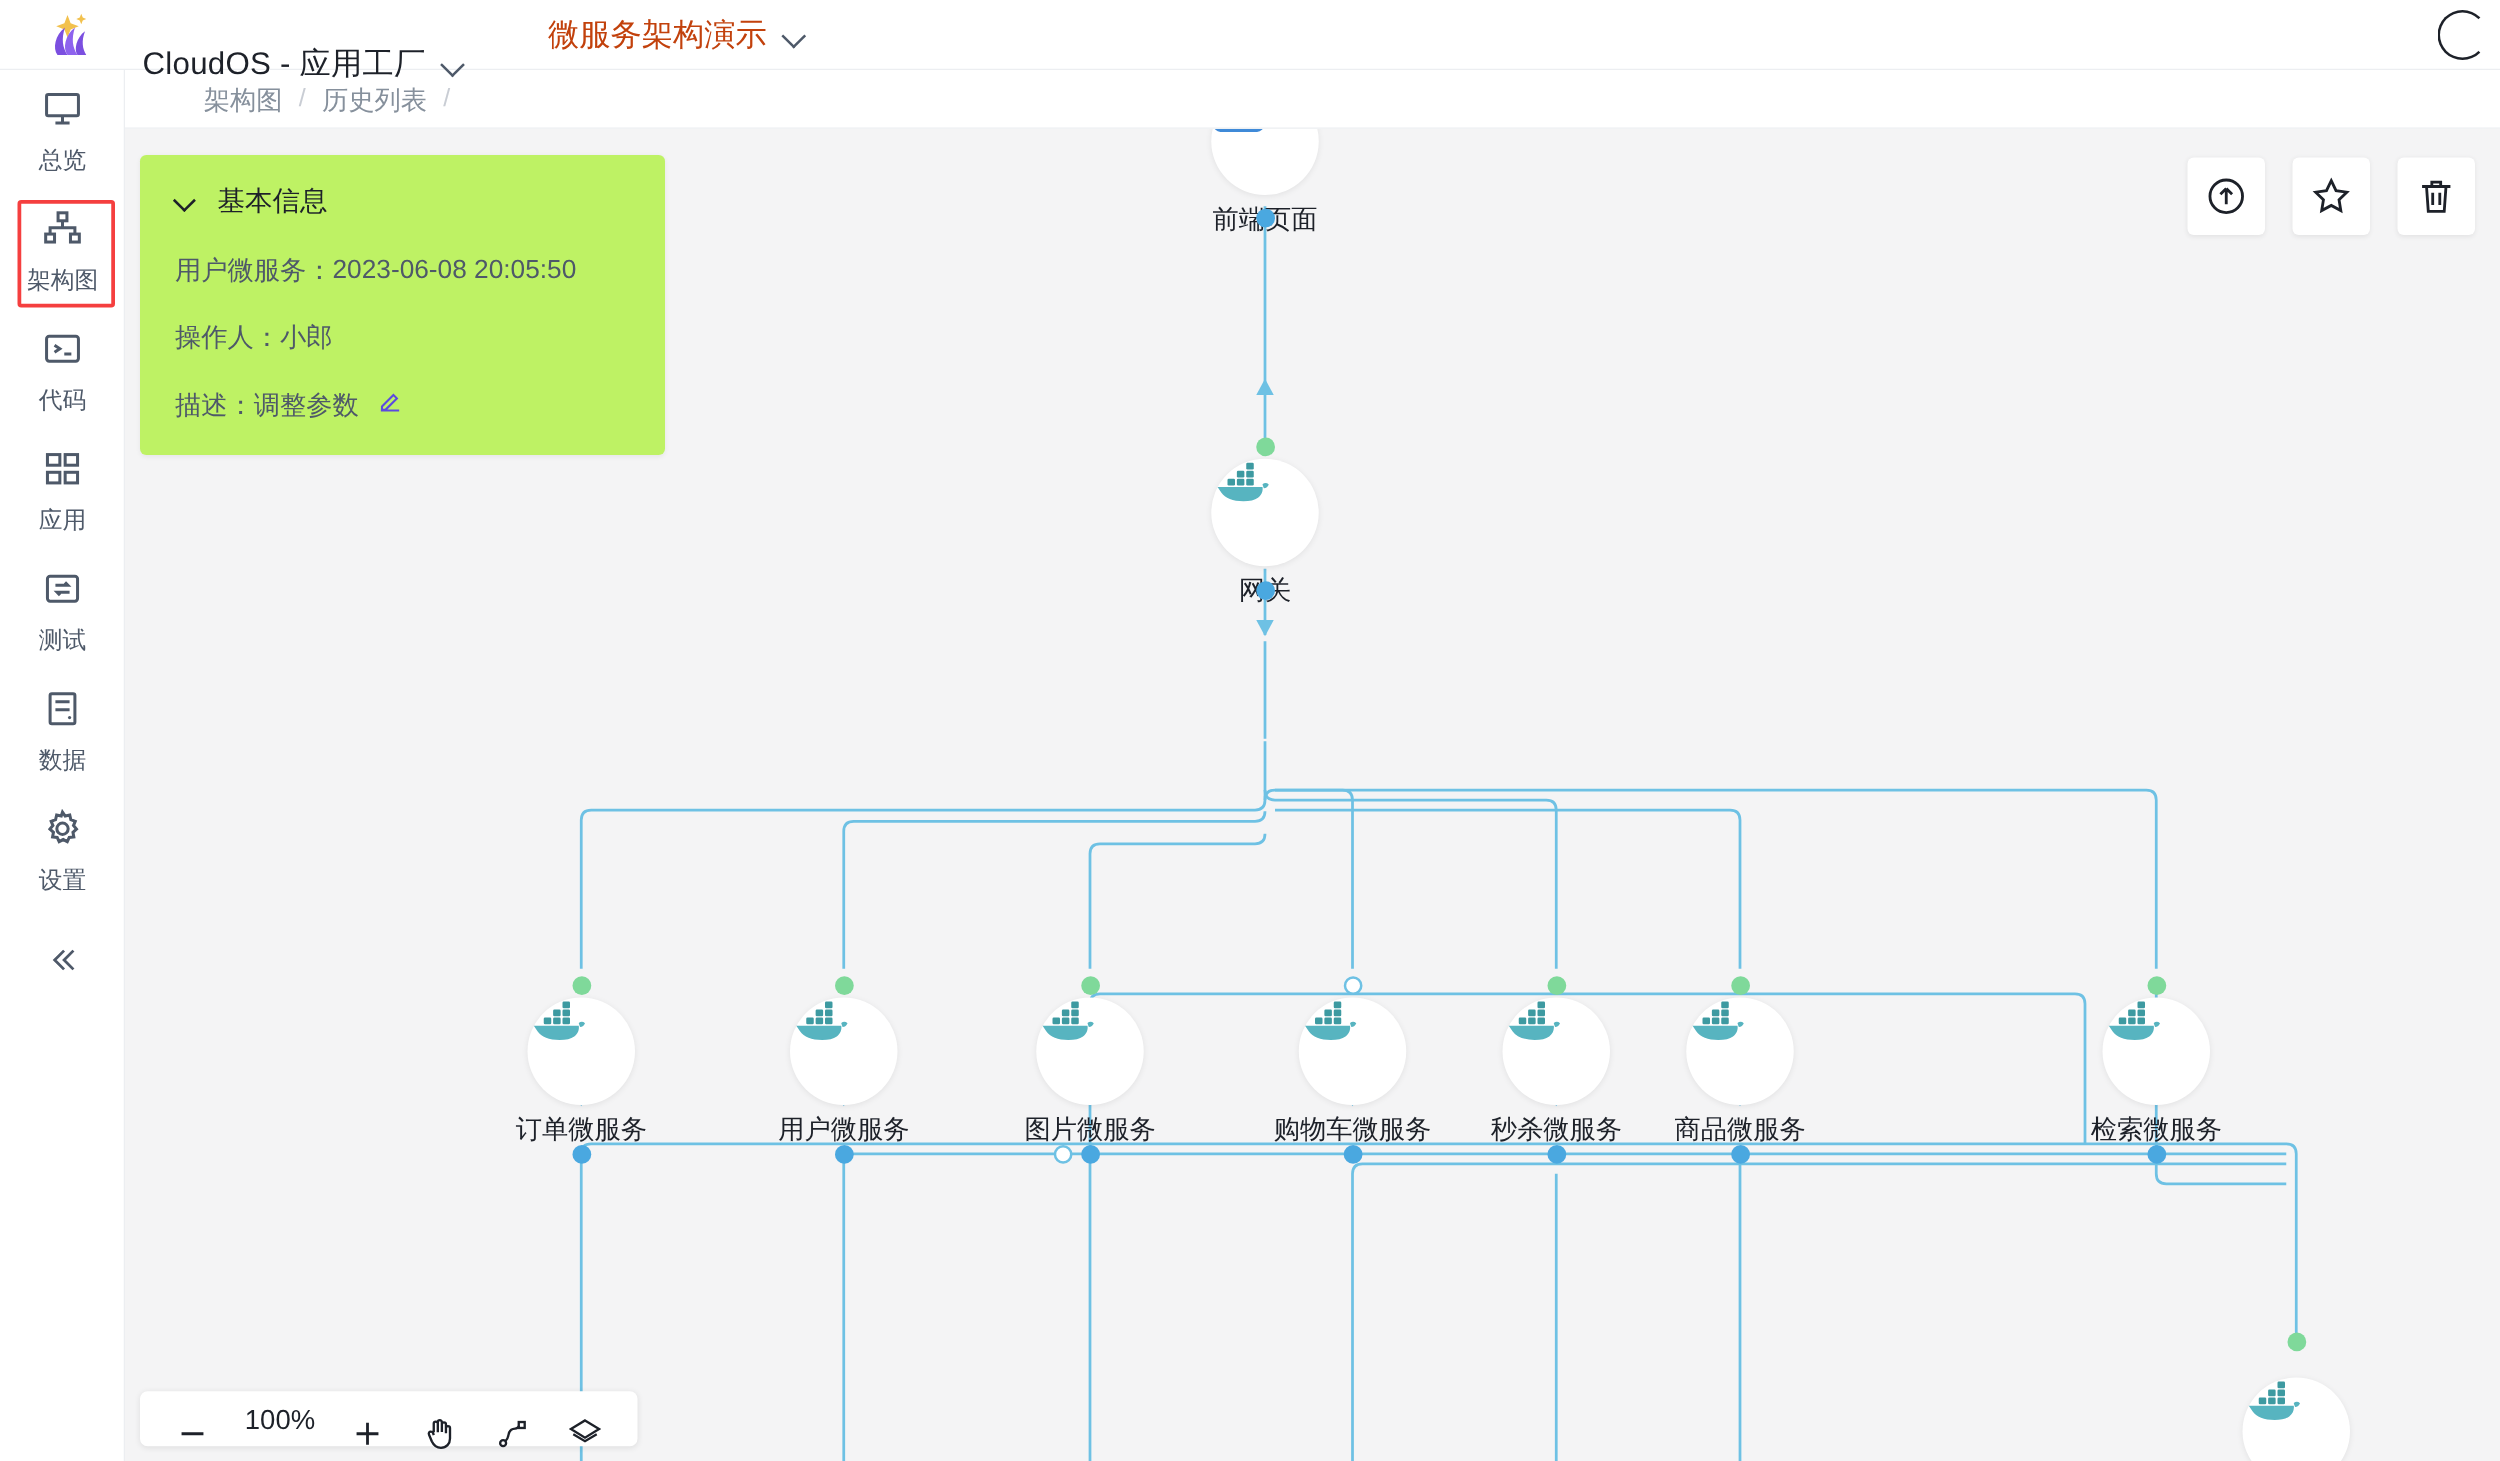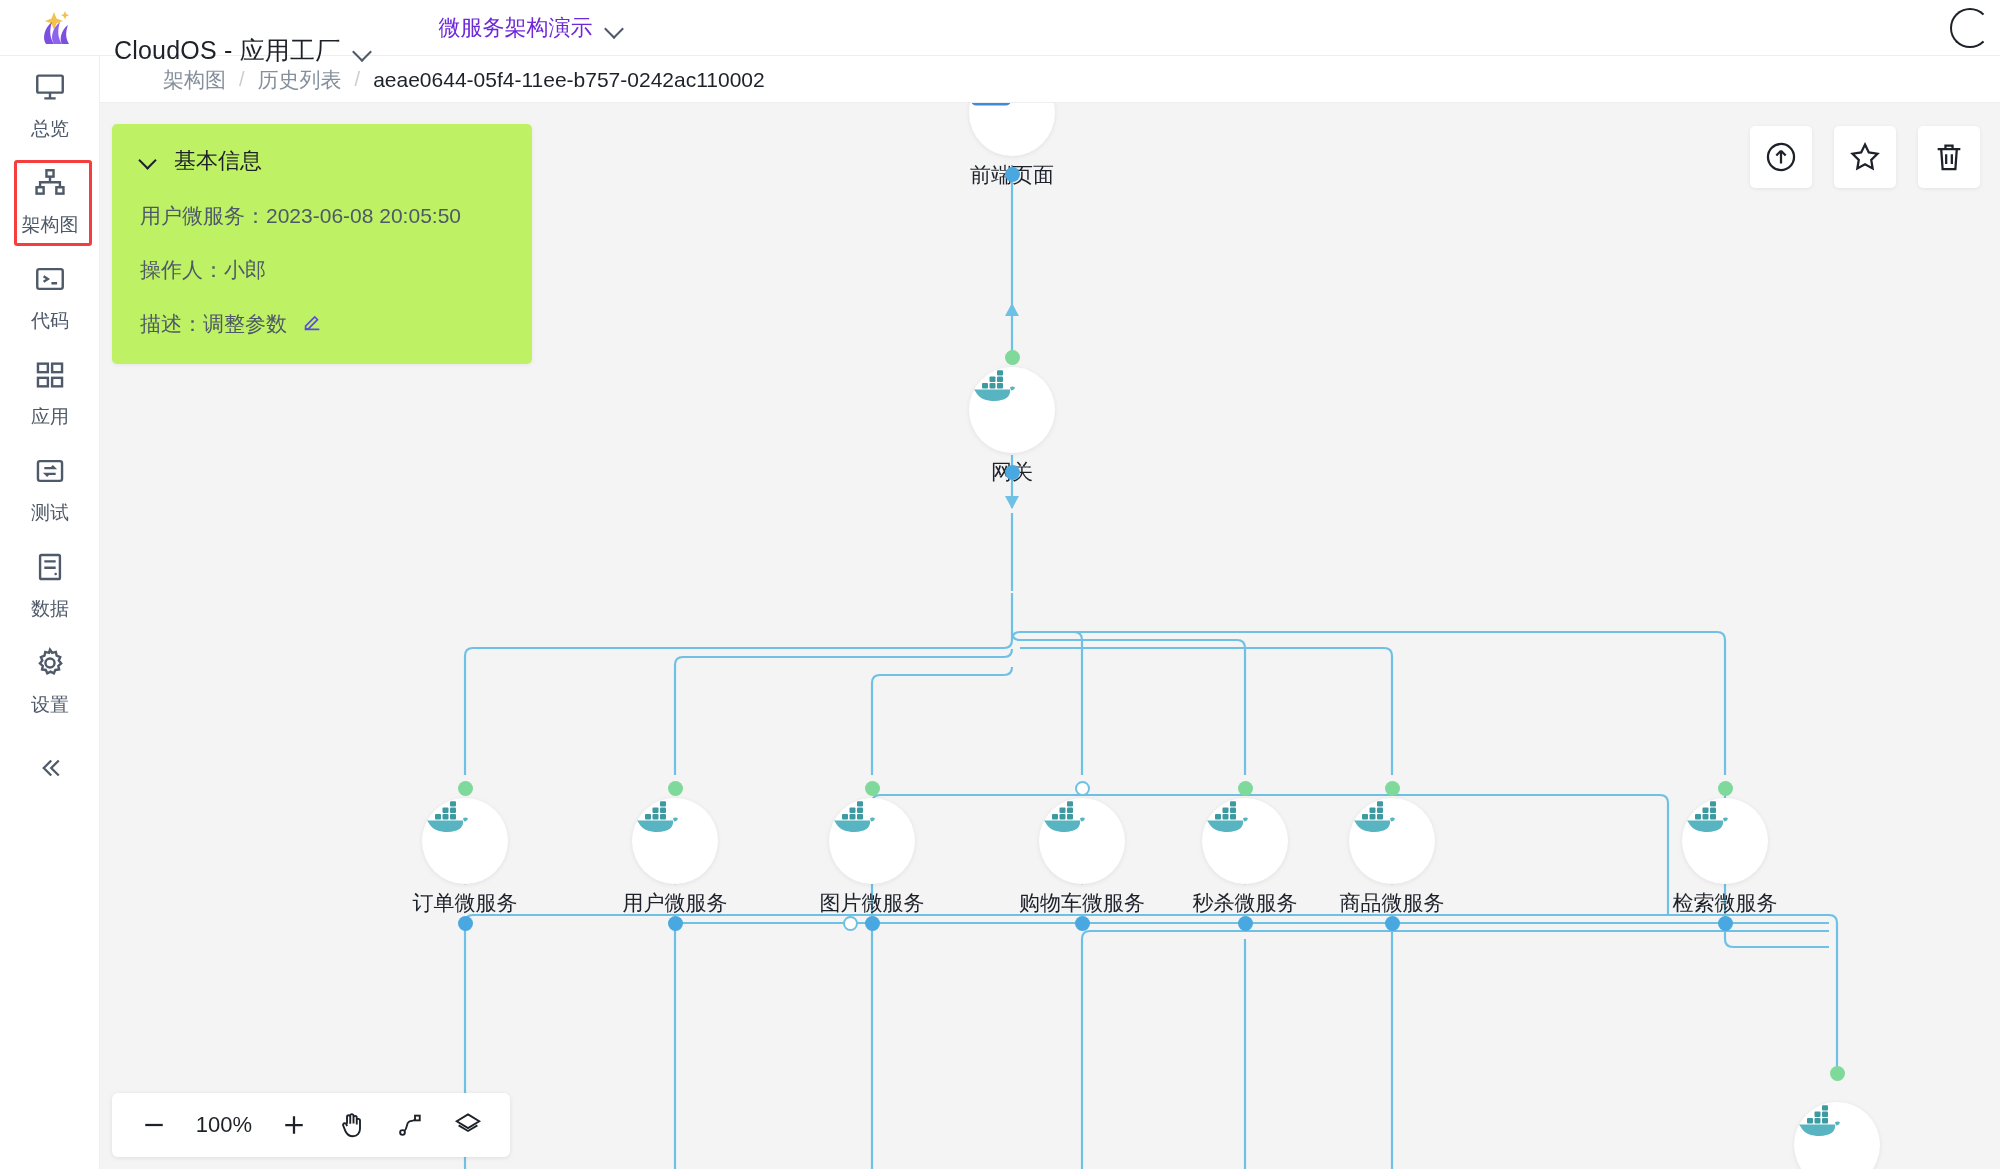--- a/index.html
+++ b/index.html
@@ -17,21 +17,21 @@
   }
   .logo-wrap { width: 108px; display: flex; align-items: center; justify-content: center; }
   .logo { position: relative; width: 44px; height: 40px; }
   .logo svg { display: block; }
 
   .app-title {
     font-size: 25px; color: #1d2129; letter-spacing: .2px;
     display: flex; align-items: center; gap: 14px; margin-left: 6px; margin-top: 46px;
   }
   .doc-title {
-    font-size: 22px; color: #6d28d9; margin-left: 66px;
+    font-size: 25px; color: #c2410c; margin-left: 66px;
     display: flex; align-items: center; gap: 14px;
   }
   .chev { display: inline-block; width: 18px; height: 18px; position: relative; }
   .chev::before {
     content: ""; position: absolute; left: 1px; top: 3px;
     width: 12px; height: 12px;
     border-right: 2px solid #4e5969; border-bottom: 2px solid #4e5969;
     transform: rotate(45deg);
   }
   .avatar-slot {
@@ -127,23 +127,23 @@
   }
   .anchor.blue { background: #4aa8e0; }
   .anchor.green { background: #7fd99a; }
   .anchor.hollow {
     background: #fff; border: 2px solid #6ec1e4;
     width: 15px; height: 15px;
   }
 
   
   .zoombar {
-    position: absolute; left: 12px; bottom: 12px; height: 64px;
+    position: absolute; left: 12px; bottom: 12px; height: 44px;
     background: #fff; border-radius: 6px; box-shadow: 0 1px 5px rgba(0,0,0,.09);
-    display: flex; align-items: center; padding: 0 18px; gap: 10px; z-index: 15;
+    display: flex; align-items: flex-start; padding: 10px 18px; gap: 10px; z-index: 15;
   }
   .zb-btn {
     width: 48px; height: 48px; display: flex; align-items: center; justify-content: center;
     cursor: pointer; color: #1d2129;
   }
   .zb-pct { font-size: 22px; color: #1d2129; padding: 0 6px; cursor: pointer; min-width: 72px; text-align: center; }
 </style>
 </head>
 <body>
 
@@ -238,21 +238,20 @@
       <path d="M13 6l-6 6 6 6M19 6l-6 6 6 6"></path>
     </svg>
   </div>
 </div>
 
 <div class="crumbbar">
   <span class="crumb">架构图</span>
   <span class="crumb-sep">/</span>
   <span class="crumb">历史列表</span>
   <span class="crumb-sep">/</span>
-  <span class="crumb current">aeae0644-05f4-11ee-b757-0242ac110002</span>
 </div>
 
 <div class="canvas">
 
   <div class="diagram">
     <svg width="1900" height="1066">
       <g fill="none" stroke="#6ec1e4" stroke-width="2.2">
 
         <path d="M912 253 L912 62"></path>
 

